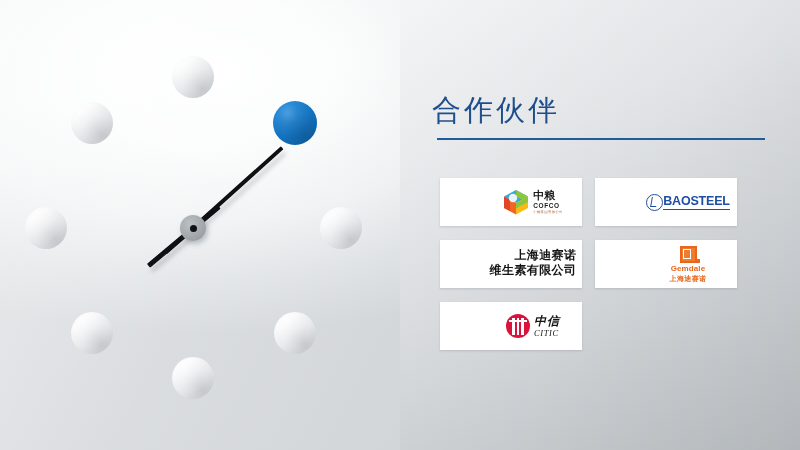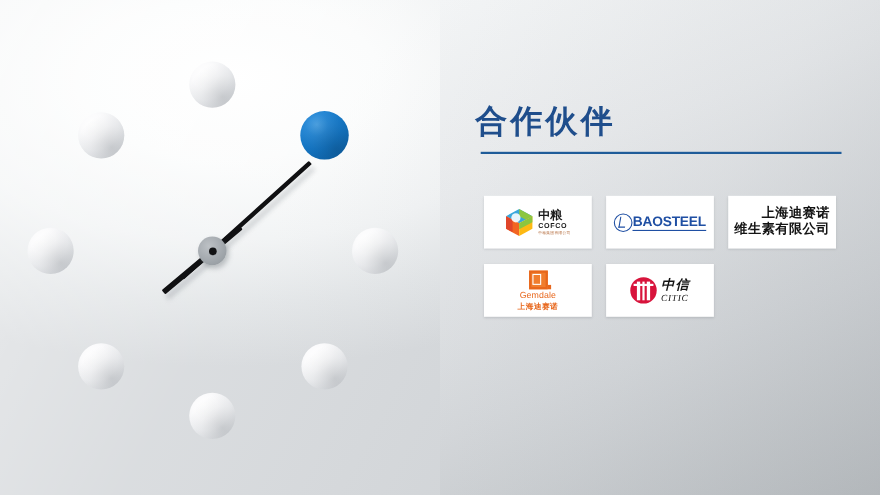--- a/index.html
+++ b/index.html
@@ -113,21 +113,21 @@
   }
   .title-row {
     position: relative;
     height: 52px;
   }
   .title {
     position: absolute;
     left: 12px;
     top: 0;
     font-size: 29px;
-    font-weight: bold;
+    font-weight: normal;
     letter-spacing: 3px;
     color: #1f4e8c;
     line-height: 40px;
     white-space: nowrap;
     font-family: "DejaVu Sans", "Liberation Sans", sans-serif;
   }
   .title-rule {
     position: absolute;
     left: 17px;
     top: 48px;
@@ -147,20 +147,21 @@
   }
   .logo-card {
     width: 98px;
     height: 48px;
     background: #ffffff;
     box-shadow: 0 1px 2px rgba(120,126,132,0.30);
     display: flex;
     align-items: center;
     justify-content: center;
     overflow: hidden;
+    padding-left: 44px;
   }
 
   
   .cofco { display: flex; align-items: center; gap: 4px; }
   .cofco-cube { position: relative; width: 26px; height: 26px; }
   .cofco-txt { display: flex; flex-direction: column; line-height: 1; }
   .cofco-cn {
     font-size: 11px; font-weight: bold; color: #1b1b1b; letter-spacing: 0px;
     font-family: "DejaVu Sans", "Liberation Sans", sans-serif;
   }
@@ -205,21 +206,21 @@
   .gem-mark .gm-o {
     position: absolute; inset: 0; border: 2.2px solid #e8671c; background: #f07d2e;
   }
   .gem-mark .gm-i {
     position: absolute; left: 3.5px; top: 3.5px; right: 6px; bottom: 3.5px;
     border: 1.6px solid #ffffff;
   }
   .gem-mark .gm-d {
     position: absolute; right: -3.5px; bottom: 0px; width: 3.5px; height: 3.5px; background: #e8671c;
   }
-  .gem-en { font-size: 8px; font-weight: normal; color: #e8671c; letter-spacing: 0.1px; }
+  .gem-en { font-size: 8px; font-weight: bold; color: #e8671c; letter-spacing: 0.1px; }
   .gem-cn {
     font-size: 7px; font-weight: bold; color: #e8671c; margin-top: 2.5px; letter-spacing: 0.4px;
     font-family: "DejaVu Sans", "Liberation Sans", sans-serif;
   }
 
   
   .citic { display: flex; align-items: center; gap: 4px; }
   .citic-mark { position: relative; width: 24px; height: 24px; }
   .citic-mark .cm-disc {
     position: absolute; inset: 0; border-radius: 50%; background: #d8143c;

